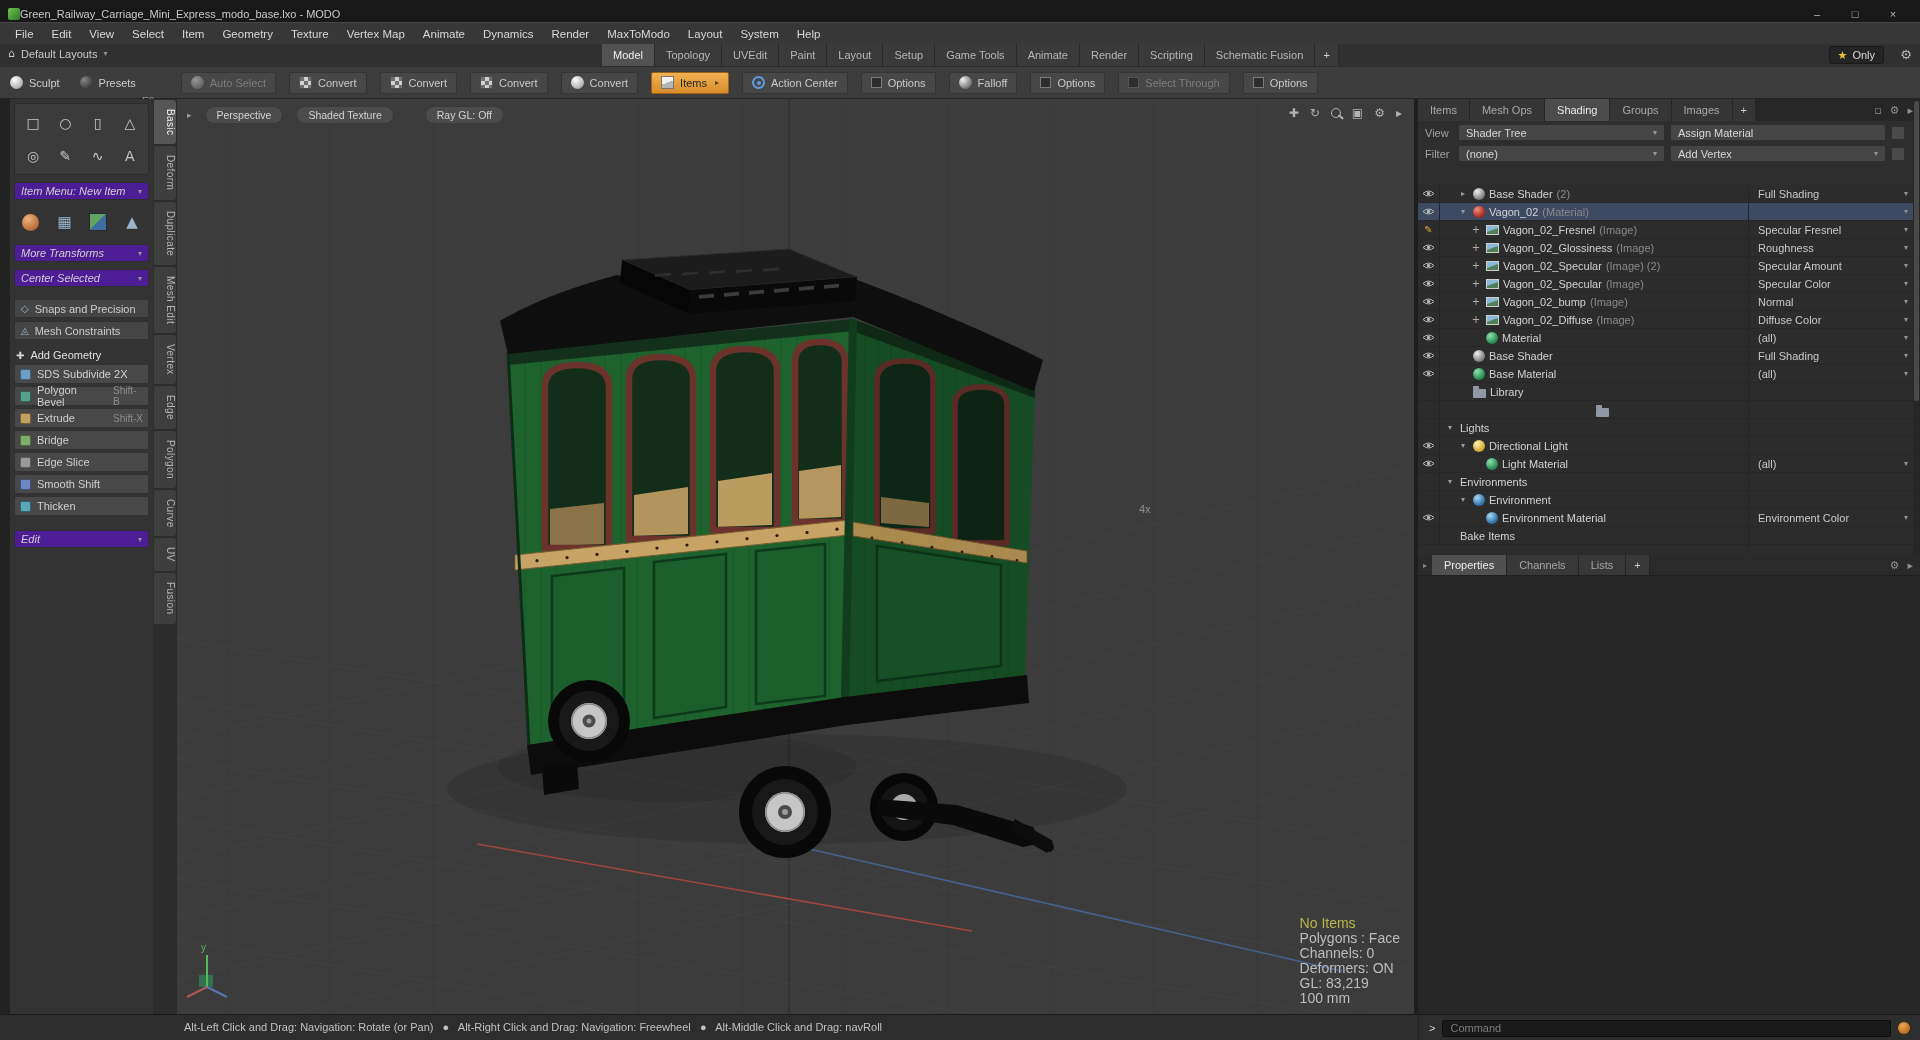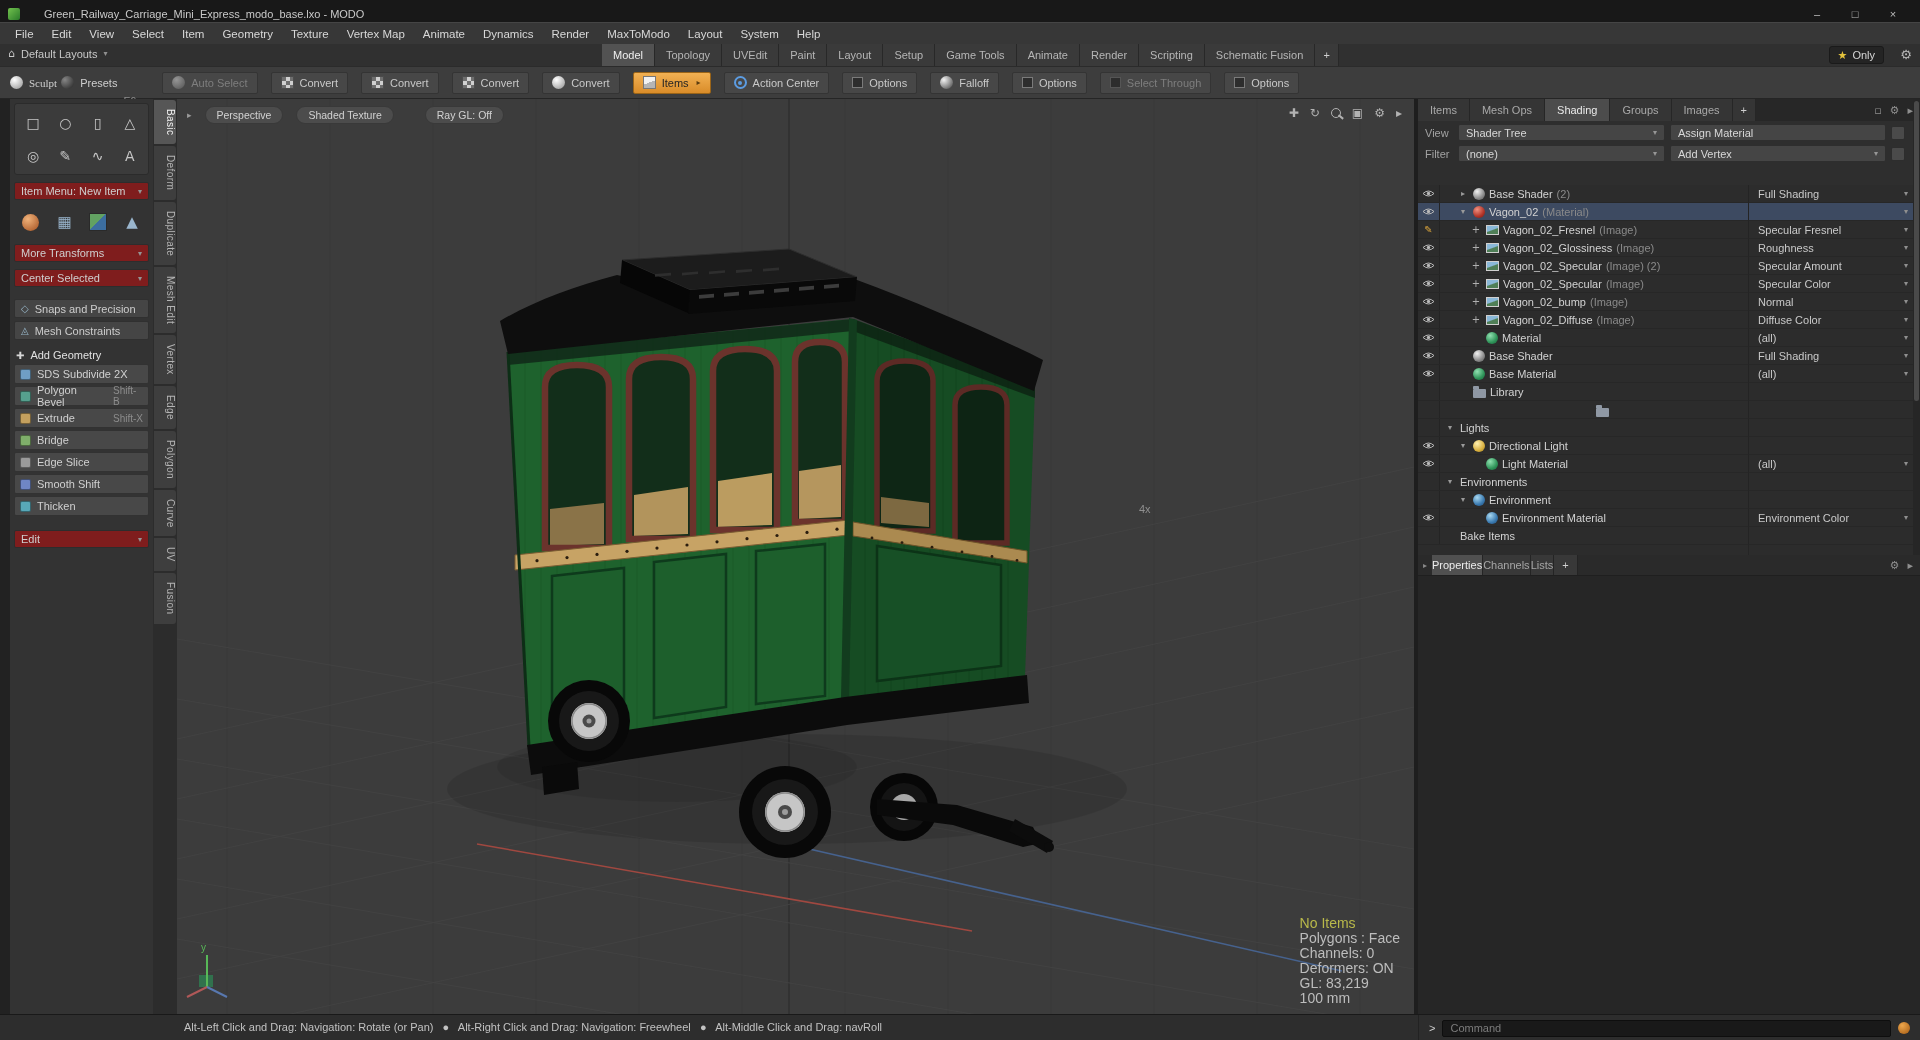--- a/index.html
+++ b/index.html
@@ -3,21 +3,21 @@
 <meta charset="utf-8">
 <style>
   * { margin:0; padding:0; box-sizing:border-box; }
   html,body { width:1920px; height:1040px; overflow:hidden; background:#2b2b2b;
     font-family:"Liberation Sans",sans-serif; font-size:11px; color:#ccc; }
   .glyph { font-family:"DejaVu Sans",sans-serif; }
   #app { position:relative; width:1920px; height:1040px; background:#2b2b2b; }
 
   
   #titlebar { position:absolute; left:0; top:0; width:1920px; height:28px; background:#181818;
-    display:flex; align-items:center; padding:0 8px; gap:24px; }
+    display:flex; align-items:center; padding:0 8px; gap:0; }
   .app-logo { width:12px; height:12px; border-radius:2px; background:linear-gradient(135deg,#72c24e,#2a7a2a); }
   #title-text { color:#c9c9c9; font-size:11px; }
   .win-controls { margin-left:auto; display:flex; }
   .win-btn { width:38px; height:22px; display:flex; align-items:center; justify-content:center; color:#bdbdbd; font-size:11px; }
 
   
   #menubar { position:absolute; left:0; top:22px; width:1920px; height:22px; background:#373737;
     border-top:1px solid #454545; display:flex; align-items:center; padding:0 6px; }
   .menu-item { padding:3px 9px; color:#d8d8d8; font-size:11.5px; }
 
@@ -32,21 +32,21 @@
   .layout-tab.addtab { width:24px; text-align:center; padding:0; color:#cfcfcf; }
   #only-btn { position:absolute; right:36px; top:2px; height:18px; background:#242424; border:1px solid #1a1a1a;
     border-radius:3px; display:flex; align-items:center; gap:5px; padding:0 8px; color:#d6d6d6; }
   #only-btn .star { color:#e3c23c; font-size:11px; }
   #layout-gear { position:absolute; right:8px; top:3px; color:#b8b8b8; font-size:13px; }
 
   
   #toolbar { position:absolute; left:0; top:66px; width:1920px; height:33px; background:#3d3d3d;
     border-top:1px solid #2b2b2b; border-bottom:1px solid #252525; display:flex; align-items:center; padding:0 10px; }
   .flat-tool { display:flex; align-items:center; gap:6px; color:#cfcfcf; }
-  #sculpt-group { margin-right:4px;font-family:Liberation Serif, serif; }
+  #sculpt-group { margin-right:20px; }
   #presets-group { margin-right:26px; }
   .shortcut { color:#8d8d8d;margin-top:36px; }
   #tb-buttons { display:flex; align-items:center; gap:13px; }
   .tb-btn { height:22px; display:flex; align-items:center; gap:6px; padding:0 9px; background:#474747;
     border:1px solid #343434; border-radius:2px; color:#c9c9c9; }
   .tb-btn.disabled { color:#7e7e7e; }
   .tb-btn.active-orange { background:linear-gradient(#f2b153,#d98c29); border-color:#9a6418; color:#242424; }
   .tb-btn.active-orange.has-flyout::after { content:"▸"; font-size:8px; color:#5a3c10; margin-left:2px; }
   .tb-ico { width:13px; height:13px; display:inline-block; flex:none; }
   .tb-ico.sphere-dim { border-radius:50%; background:radial-gradient(circle at 35% 30%,#b0b0b0,#565656); opacity:.75; }
@@ -69,22 +69,22 @@
     padding:4px 4px; overflow:hidden; }
   #left-tabs { position:absolute; left:153px; top:0; width:24px; height:100%; background:#2c2c2c; padding-top:1px; }
   #viewport { position:absolute; left:177px; top:0; width:1237px; height:100%; background:#3c3c3c; overflow:hidden; }
   #splitter { position:absolute; left:1414px; top:0; width:4px; height:100%; background:#1e1e1e; }
   #right-panel { position:absolute; left:1418px; top:0; width:502px; height:100%; background:#2e2e2e; }
 
   
   #lp-prims { background:#3b3b3b; border:1px solid #2b2b2b; border-radius:3px; padding:3px;
     display:grid; grid-template-columns:repeat(4,1fr); gap:2px; }
   .lp-icon { height:31px; display:flex; align-items:center; justify-content:center; color:#c6c6c6; font-size:14px; }
-  .lp-dd { height:18px; background:#7f1d1d; border:1px solid #2d2d2d; border-radius:2px; display:flex;
-    align-items:center; padding:0 6px; margin-top:7px; color:#cfcfcf; }
+  .lp-dd { height:18px; background:#4c1d95; border:1px solid #2d2d2d; border-radius:2px; display:flex;
+    align-items:center; padding:0 6px; margin-top:7px; color:#cfcfcf;font-style:italic; }
   .lp-dd .arr { margin-left:auto; color:#949494; font-size:8px; }
   #lp-tools { display:flex; gap:4px; margin-top:7px; padding:0 2px; }
   .lp-tool { width:31px; height:30px; display:flex; align-items:center; justify-content:center; color:#9ab6ce; font-size:15px; }
   .lt-ball { }
   .lt-ball::after { content:""; width:17px; height:17px; border-radius:50%;
     background:radial-gradient(circle at 35% 30%,#f0b27a,#a24f1f); }
   .lt-cube::after { content:""; width:16px; height:16px;
     background:linear-gradient(135deg,#62a262 50%,#3c6ea0 50%); border:1px solid #2a2a2a; }
   .lp-btn { height:19px; background:#454545; border:1px solid #303030; border-radius:2px; display:flex;
     align-items:center; gap:6px; padding:0 6px; margin-top:3px; color:#cdcdcd; }
@@ -154,21 +154,21 @@
   .icon-image { width:13px; height:10px; background:linear-gradient(160deg,#8ab8d8 45%,#4f7f57 55%); border:1px solid #cfcfcf; }
   .icon-folder { width:13px; height:9px; background:#8f98a4; border-radius:1px; position:relative; margin-top:3px; }
   .icon-folder::before { content:""; position:absolute; top:-3px; left:0; width:6px; height:3px; background:#8f98a4; border-radius:1px 1px 0 0; }
   .t-label { color:#d2d2d2; white-space:nowrap; }
   .t-suffix { color:#8a8a8a; white-space:nowrap; }
   .tree-effect { flex:1; border-left:1px solid #242424; display:flex; align-items:center; padding:0 4px 0 9px;
     color:#c9c9c9; position:relative; }
   .ef-arrow { position:absolute; right:5px; color:#8f8f8f; font-size:8px; }
   .rp-props { position:absolute; top:456px; left:0; right:0; height:20px; background:#2a2a2a; display:flex; align-items:stretch; }
   .props-collapse { width:14px; display:flex; align-items:center; justify-content:center; color:#8a8a8a; font-size:8px; }
-  .props-tab { padding:0 0; line-height:20px; background:#383838; color:#a6a6a6; border-right:1px solid #242424; }
+  .props-tab { padding:0 12px; line-height:20px; background:#383838; color:#a6a6a6; border-right:1px solid #242424; }
   .props-tab.active { background:#505050; color:#ececec; }
   .props-tab.addtab { padding:0 8px; color:#cfcfcf; }
   .rp-empty { position:absolute; top:476px; left:0; right:0; bottom:0; background:#262626; border-top:1px solid #1f1f1f; }
 
   
   #statusbar { position:absolute; left:0; top:1014px; width:1920px; height:26px; background:#2d2d2d; border-top:1px solid #191919; }
   #status-text { position:absolute; left:184px; top:6px; white-space:pre; color:#c2c2c2; }
   #command-bar { position:absolute; left:1418px; top:0; width:502px; height:26px; display:flex; align-items:center;
     gap:7px; padding:0 10px; border-left:1px solid #222; }
   #command-prompt { color:#cfcfcf; }

